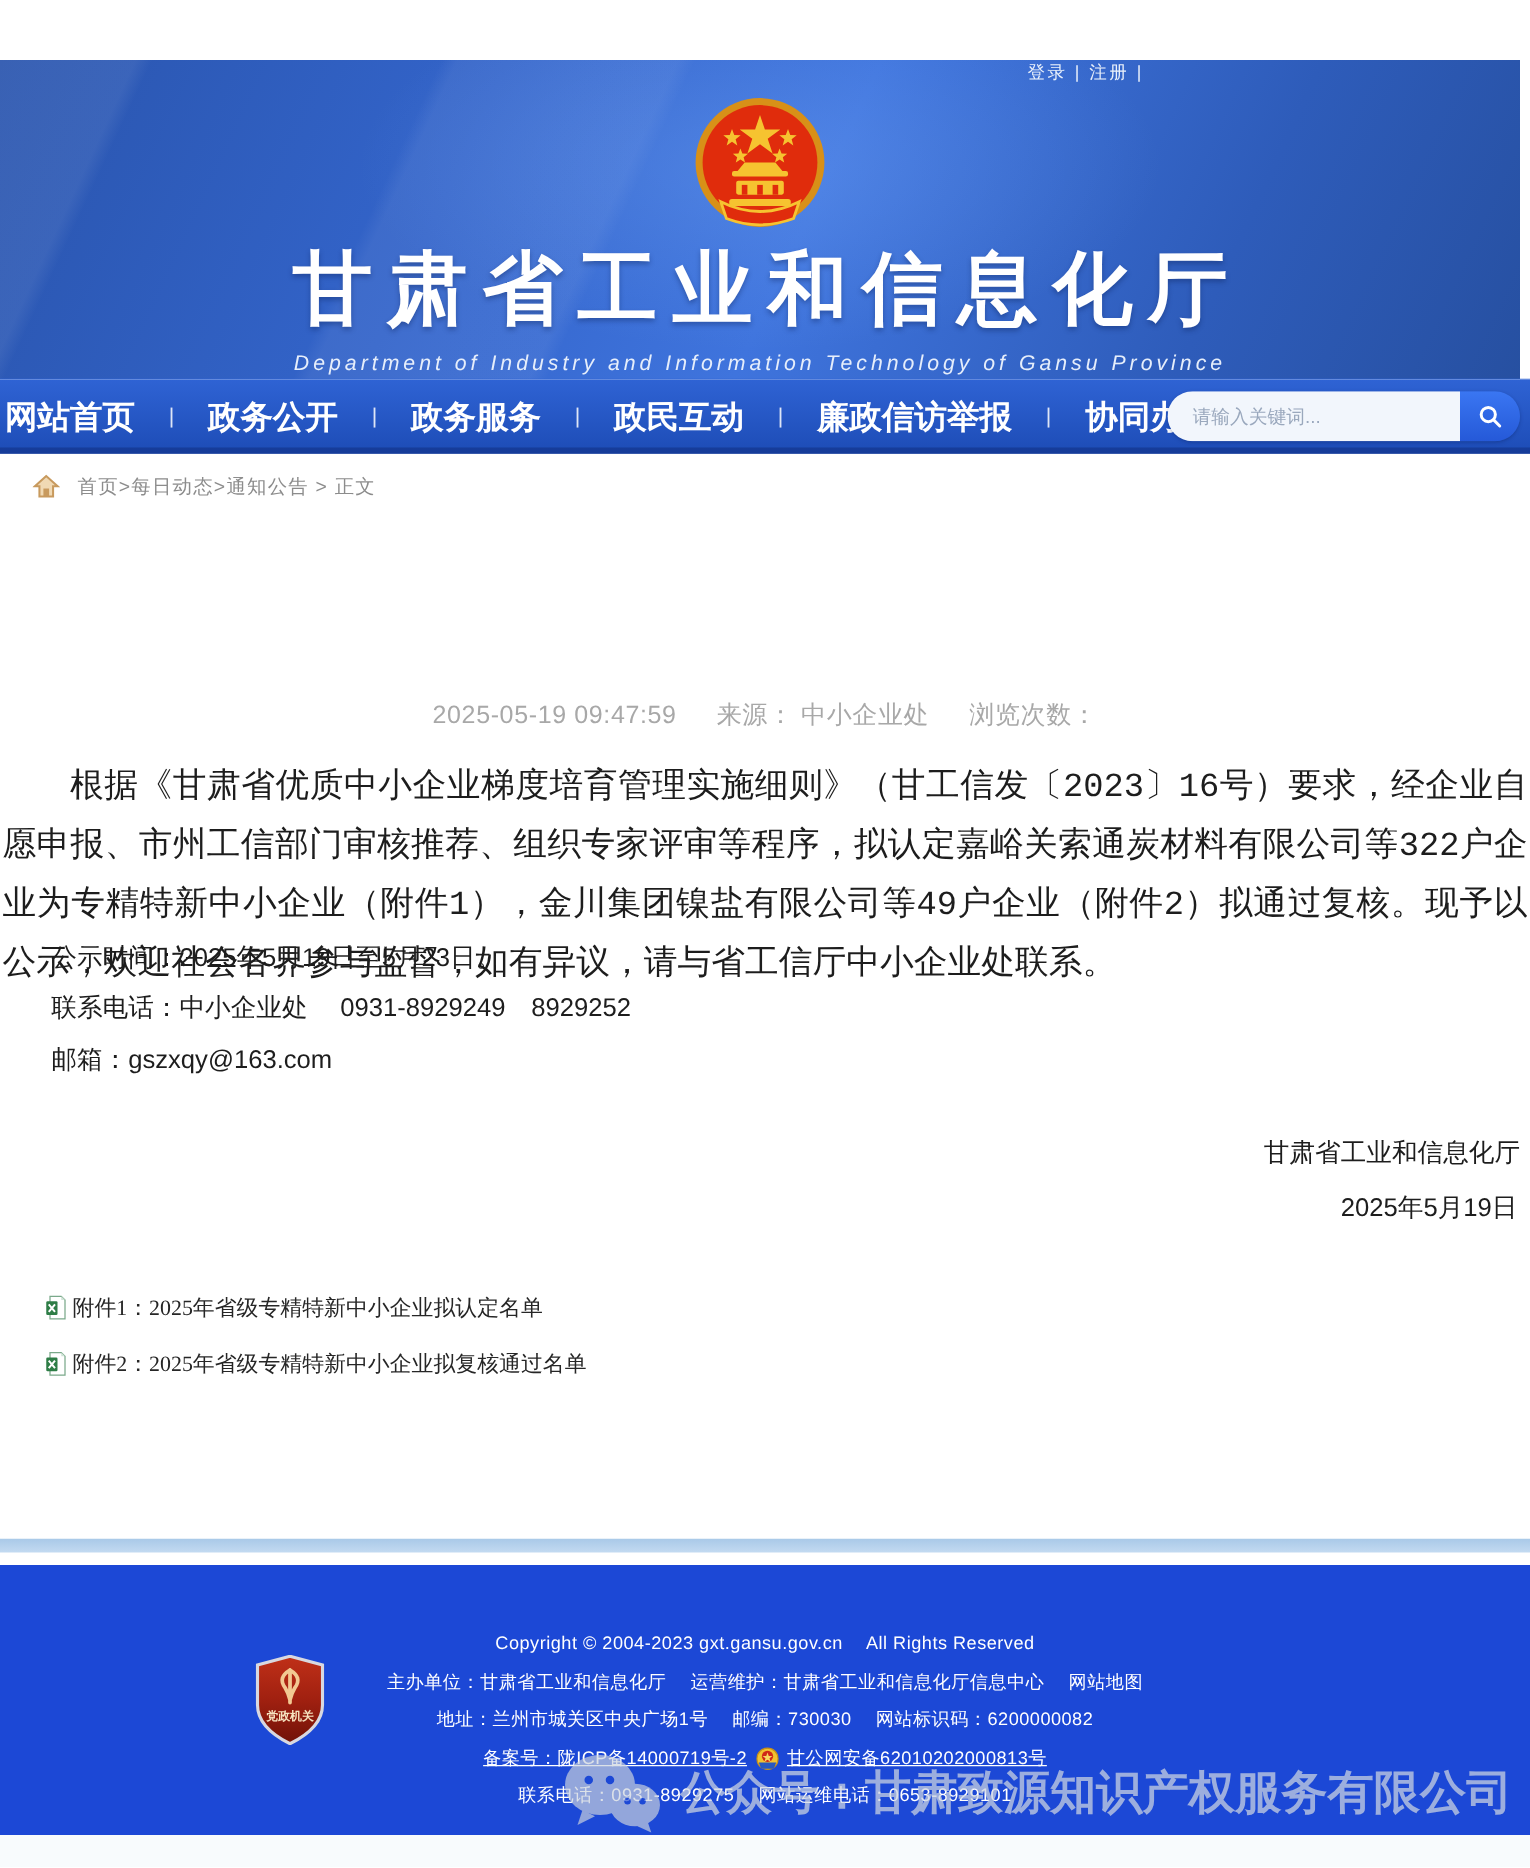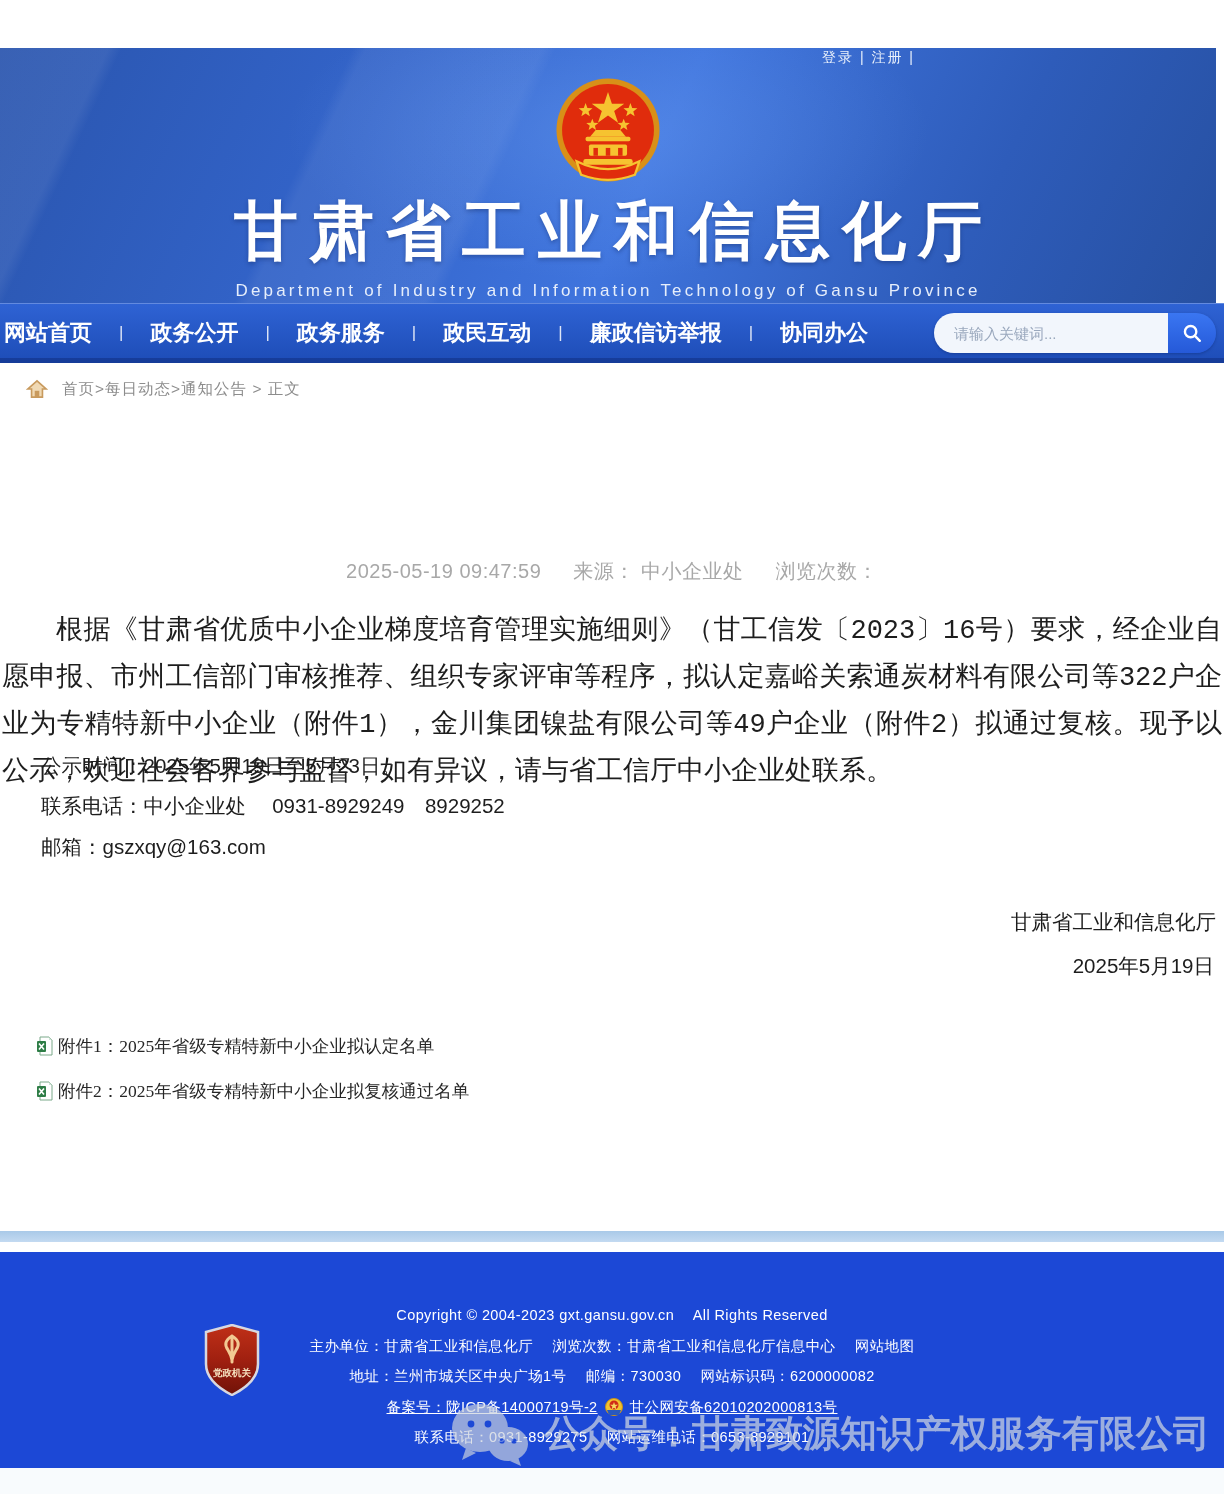--- a/index.html
+++ b/index.html
@@ -17,32 +17,32 @@
   }
   .topbar-links { position:absolute; top:1px; left:822px; font-size:14px; color:#eaf1fb; letter-spacing:2px; cursor:pointer; }
   .emblem { position:absolute; top:26px; left:50%; transform:translateX(-50%); width:112px; height:112px; }
   .site-title {
     position:absolute; top:140px; left:0; width:100%; text-align:center;
     font-size:64px; font-weight:bold; color:#ffffff; letter-spacing:12px; text-indent:12px;
     text-shadow:0 2px 4px rgba(10,30,80,0.35); white-space:nowrap;
   }
   .site-subtitle {
     position:absolute; top:233px; left:0; width:100%; text-align:center;
-    font-size:17px; color:#e6eefb; letter-spacing:3.2px; white-space:nowrap;
+    font-size:17px; color:#e6eefb; letter-spacing:3.2px; white-space:nowrap;font-style:italic;
   }
 
   
   .navbar {
     position:absolute; top:303px; left:0; width:1224px; height:60px;
     background:linear-gradient(#2f63d4, #1d4cb6);
     box-shadow:inset 0 -5px 0 rgba(16,48,130,0.55), inset 0 1px 0 rgba(255,255,255,0.25);
     display:flex; align-items:center;
   }
   .nav-list { display:flex; align-items:center; padding-left:4px; }
-  .nav-item { color:#ffffff; font-size:22px; font-weight:bold; white-space:nowrap; cursor:pointer;font-family:Liberation Mono, monospace; }
+  .nav-item { color:#ffffff; font-size:26px; font-weight:bold; white-space:nowrap; cursor:pointer;font-family:Liberation Mono, monospace; }
   .nav-sep { color:rgba(255,255,255,0.85); font-size:17px; margin:0 27px; font-weight:normal; }
   .search-wrap { position:absolute; right:8px; top:10px; display:flex; align-items:center; height:40px; border-radius:20px; overflow:hidden; box-shadow:0 1px 3px rgba(10,30,90,0.35); }
   .search-input { width:234px; height:40px; border:none; outline:none; background:#f2f6fc; padding:0 10px 0 20px; font-size:15px; color:#333; font-family:inherit; }
   .search-input::placeholder { color:#9aa8bd; }
   .search-btn { width:48px; height:40px; border:none; background:linear-gradient(#3a76f2,#2559d8); display:flex; align-items:center; justify-content:center; cursor:pointer; }
 
   
   .breadcrumb { position:absolute; top:366px; left:16px; width:1224px; height:46px; background:#ffffff; display:flex; align-items:center; padding-left:10px; }
   .crumb-text { font-size:15.5px; color:#8c8c8c; margin-left:14px; letter-spacing:1px; cursor:pointer; }
 
@@ -183,21 +183,21 @@
             <stop offset="0.5" stop-color="#a02010"></stop>
             <stop offset="1" stop-color="#701208"></stop>
         </linearGradient>
       </defs>
       <path d="M28 1 L54 8 V40 Q54 58 28 71 Q2 58 2 40 V8 Z" fill="url(#shieldG)" stroke="#d8d8e0" stroke-width="2.5"></path>
       <path d="M28 12 q-10 6 -4 14 q3 5 4 10 q1 -5 4 -10 q6 -8 -4 -14 M28 14 v24" fill="none" stroke="#f2c992" stroke-width="3" stroke-linecap="round"></path>
       <text x="28" y="52" text-anchor="middle" font-size="9.5" fill="#f6e3c0" font-weight="bold">党政机关</text>
     </svg>
     <div class="footer-lines">
       <div class="f-line">Copyright © 2004-2023 gxt.gansu.gov.cn　 All Rights Reserved</div>
-      <div class="f-line">主办单位：甘肃省工业和信息化厅　 浏览次数：甘肃省工业和信息化厅信息中心　 网站地图</div>
+      <div class="f-line">主办单位：甘肃省工业和信息化厅　 运营维护：甘肃省工业和信息化厅信息中心　 网站地图</div>
       <div class="f-line">地址：兰州市城关区中央广场1号　 邮编：730030　 网站标识码：6200000082</div>
       <div class="f-line icp-line">
         <span class="icp-link">备案号：陇ICP备14000719号-2</span>
         <svg width="18" height="20" viewBox="0 0 18 20">
           <circle cx="9" cy="10" r="8.5" fill="#f2c230" stroke="#c89018" stroke-width="1"></circle>
           <circle cx="9" cy="8" r="4.5" fill="#d02818"></circle>
           <path d="M2 13 h14 l-2 5 h-10 Z" fill="#2858c0"></path>
           <polygon points="9,5 10,7.8 13,7.8 10.6,9.6 11.5,12.4 9,10.7 6.5,12.4 7.4,9.6 5,7.8 8,7.8" fill="#f6d860"></polygon>
         </svg>
         <span class="icp-link">甘公网安备62010202000813号</span>

